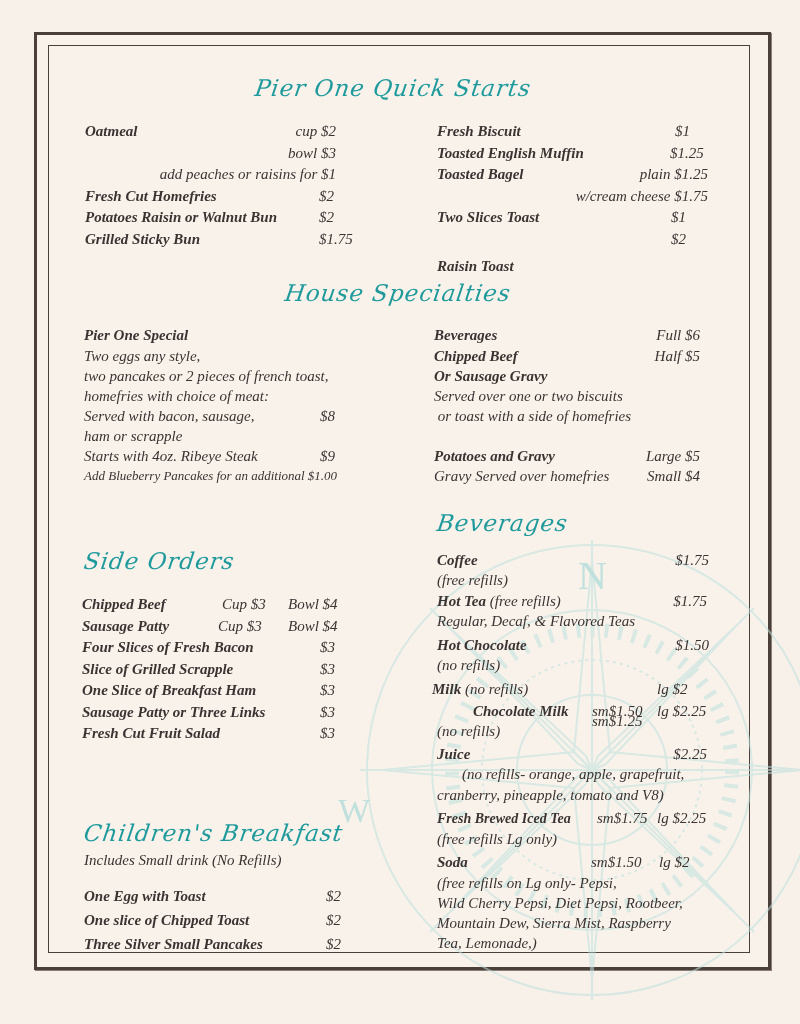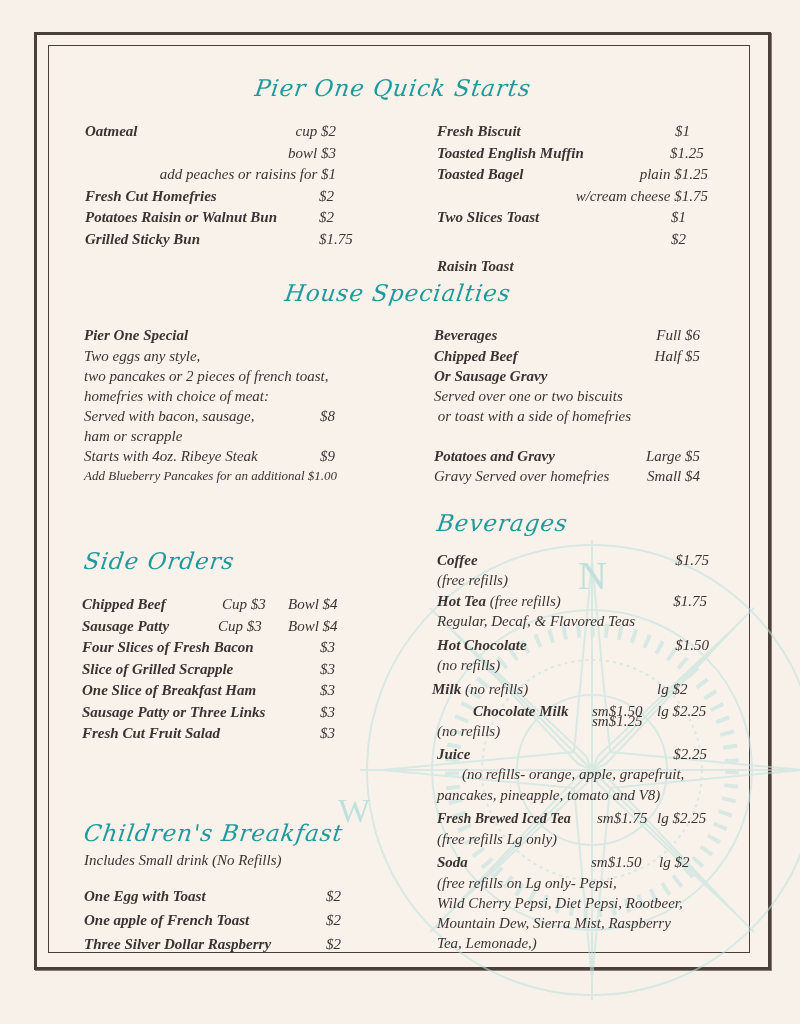--- a/index.html
+++ b/index.html
@@ -115,23 +115,23 @@
 <div class="row b" style="left:82px;top:702px;">Sausage Patty or Three Links</div>
 <div class="row" style="left:320px;top:702px;">$3</div>
 <div class="row b" style="left:82px;top:723px;">Fresh Cut Fruit Salad</div>
 <div class="row" style="left:320px;top:723px;">$3</div>
 
 <div class="script" style="left:84px;top:820px;">Children's Breakfast</div>
 <div class="row" style="left:84px;top:850px;">Includes Small drink (No Refills)</div>
 
 <div class="row b" style="left:84px;top:886px;">One Egg with Toast</div>
 <div class="row" style="left:326px;top:886px;">$2</div>
-<div class="row b" style="left:84px;top:910px;">One apple of French Toast</div>
+<div class="row b" style="left:84px;top:910px;">One slice of Chipped Toast</div>
 <div class="row" style="left:326px;top:910px;">$2</div>
-<div class="row b" style="left:84px;top:934px;">Three Silver Dollar Raspberry</div>
+<div class="row b" style="left:84px;top:934px;">Three Silver Small Pancakes</div>
 <div class="row" style="left:326px;top:934px;">$2</div>
 
 <div class="script" style="left:437px;top:510px;">Beverages</div>
 
 <div class="row b" style="left:437px;top:550px;">Coffee</div>
 <div class="r" style="right:91px;top:550px;">$1.75</div>
 <div class="row" style="left:437px;top:570px;">(free refills)</div>
 
 <div class="row" style="left:437px;top:591px;">
   <span class="b">Hot Tea</span><span style="white-space:pre;"> (free refills)</span>
@@ -150,21 +150,21 @@
 <div class="row" style="left:657px;top:679px;">lg $2</div>
 
 <div class="row b" style="left:437px;top:701px;margin-left:36px;">Chocolate Milk</div>
 <div class="row" style="left:592px;top:701px;">sm$1.50</div>
 <div class="row" style="left:657px;top:701px;">lg $2.25</div>
 <div class="row" style="left:437px;top:721px;">(no refills)</div>
 
 <div class="row b" style="left:437px;top:744px;">Juice</div>
 <div class="r" style="right:93px;top:744px;">$2.25</div>
 <div class="row" style="left:462px;top:764px;">(no refills- orange, apple, grapefruit,</div>
-<div class="row" style="left:437px;top:785px;">pancakes, pineapple, tomato and V8)</div>
+<div class="row" style="left:437px;top:785px;">cranberry, pineapple, tomato and V8)</div>
 
 <div class="row b" style="left:437px;top:808px;font-size:14px;">Fresh Brewed Iced Tea</div>
 <div class="row" style="left:597px;top:808px;">sm$1.75</div>
 <div class="row" style="left:657px;top:808px;">lg $2.25</div>
 <div class="row" style="left:437px;top:829px;">(free refills Lg only)</div>
 
 <div class="row b" style="left:437px;top:852px;">Soda</div>
 <div class="row" style="left:591px;top:852px;">sm$1.50</div>
 <div class="row" style="left:659px;top:852px;">lg $2</div>
 <div class="row" style="left:437px;top:873px;text-align:center;">(free refills on Lg only- Pepsi,</div>

